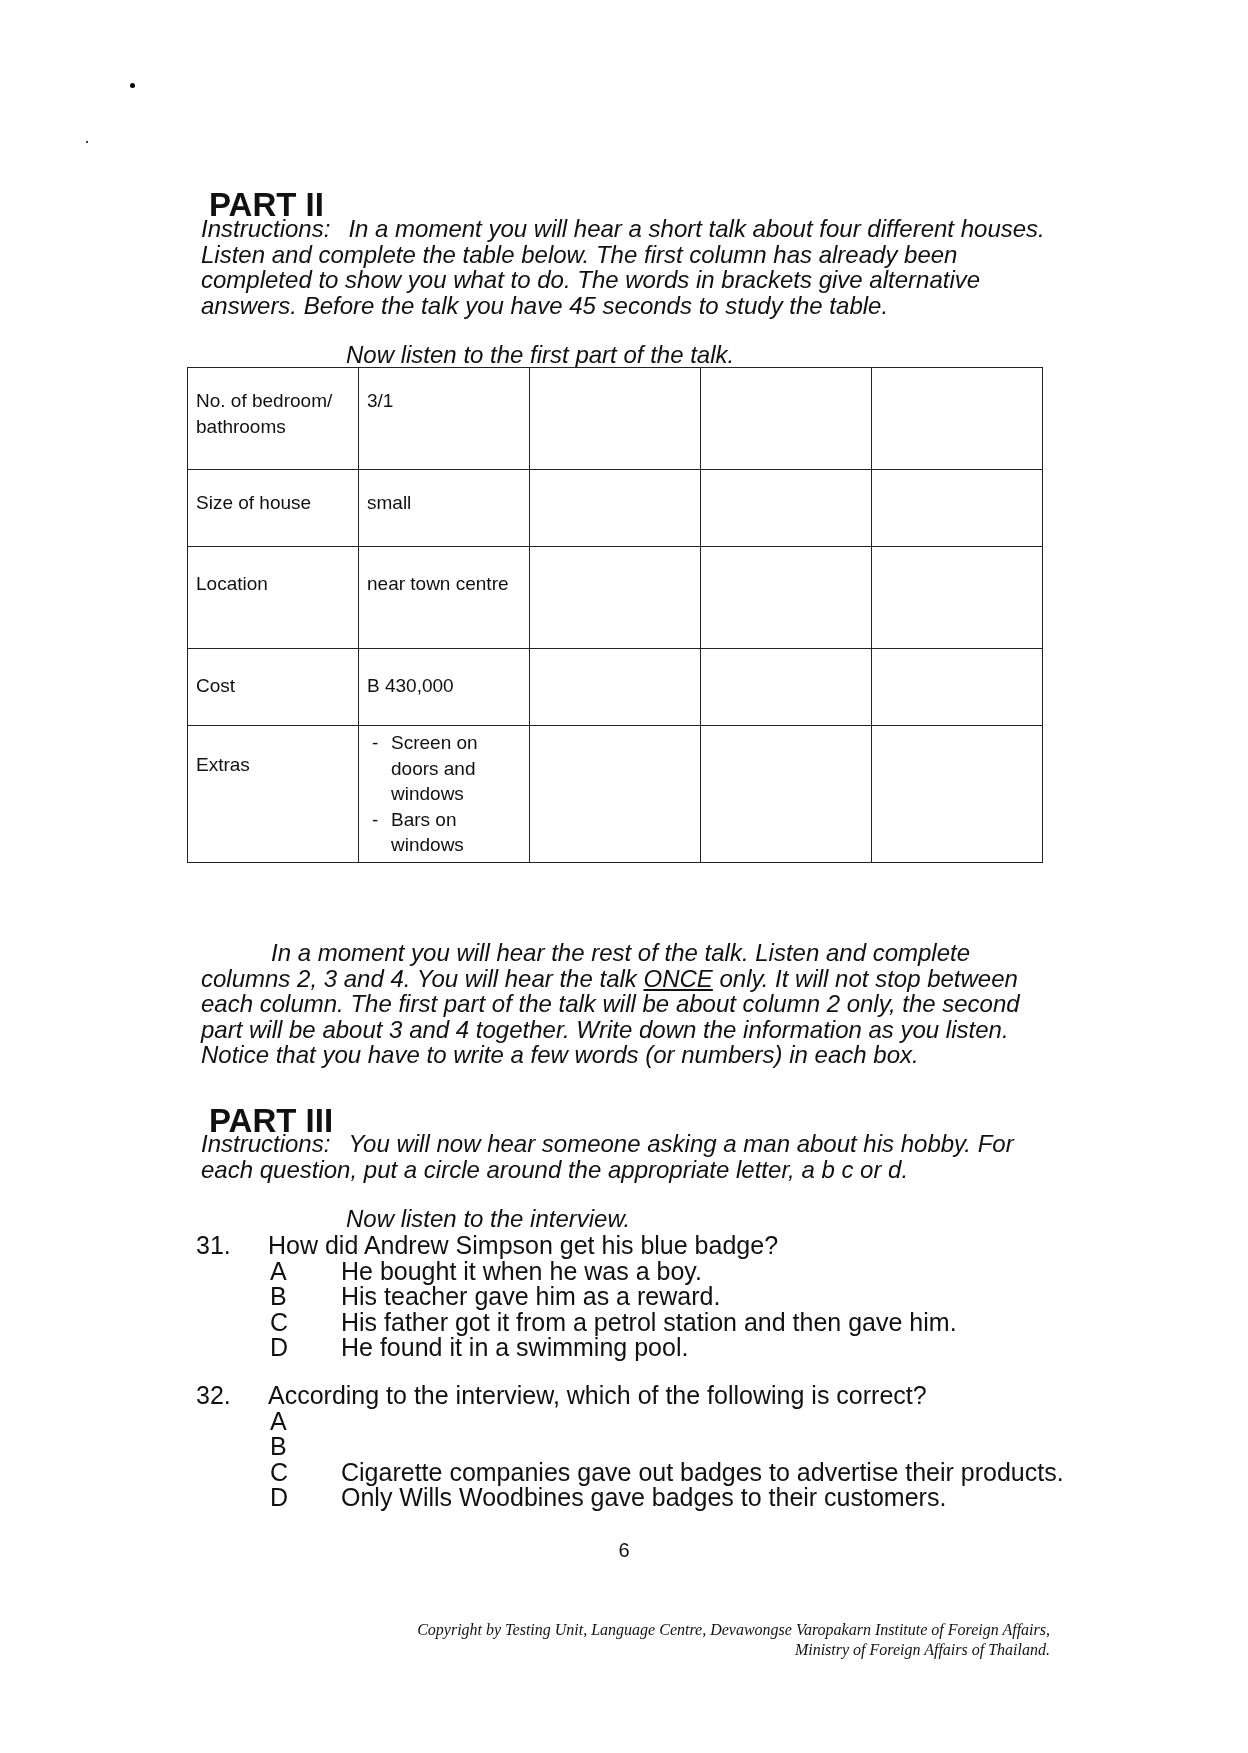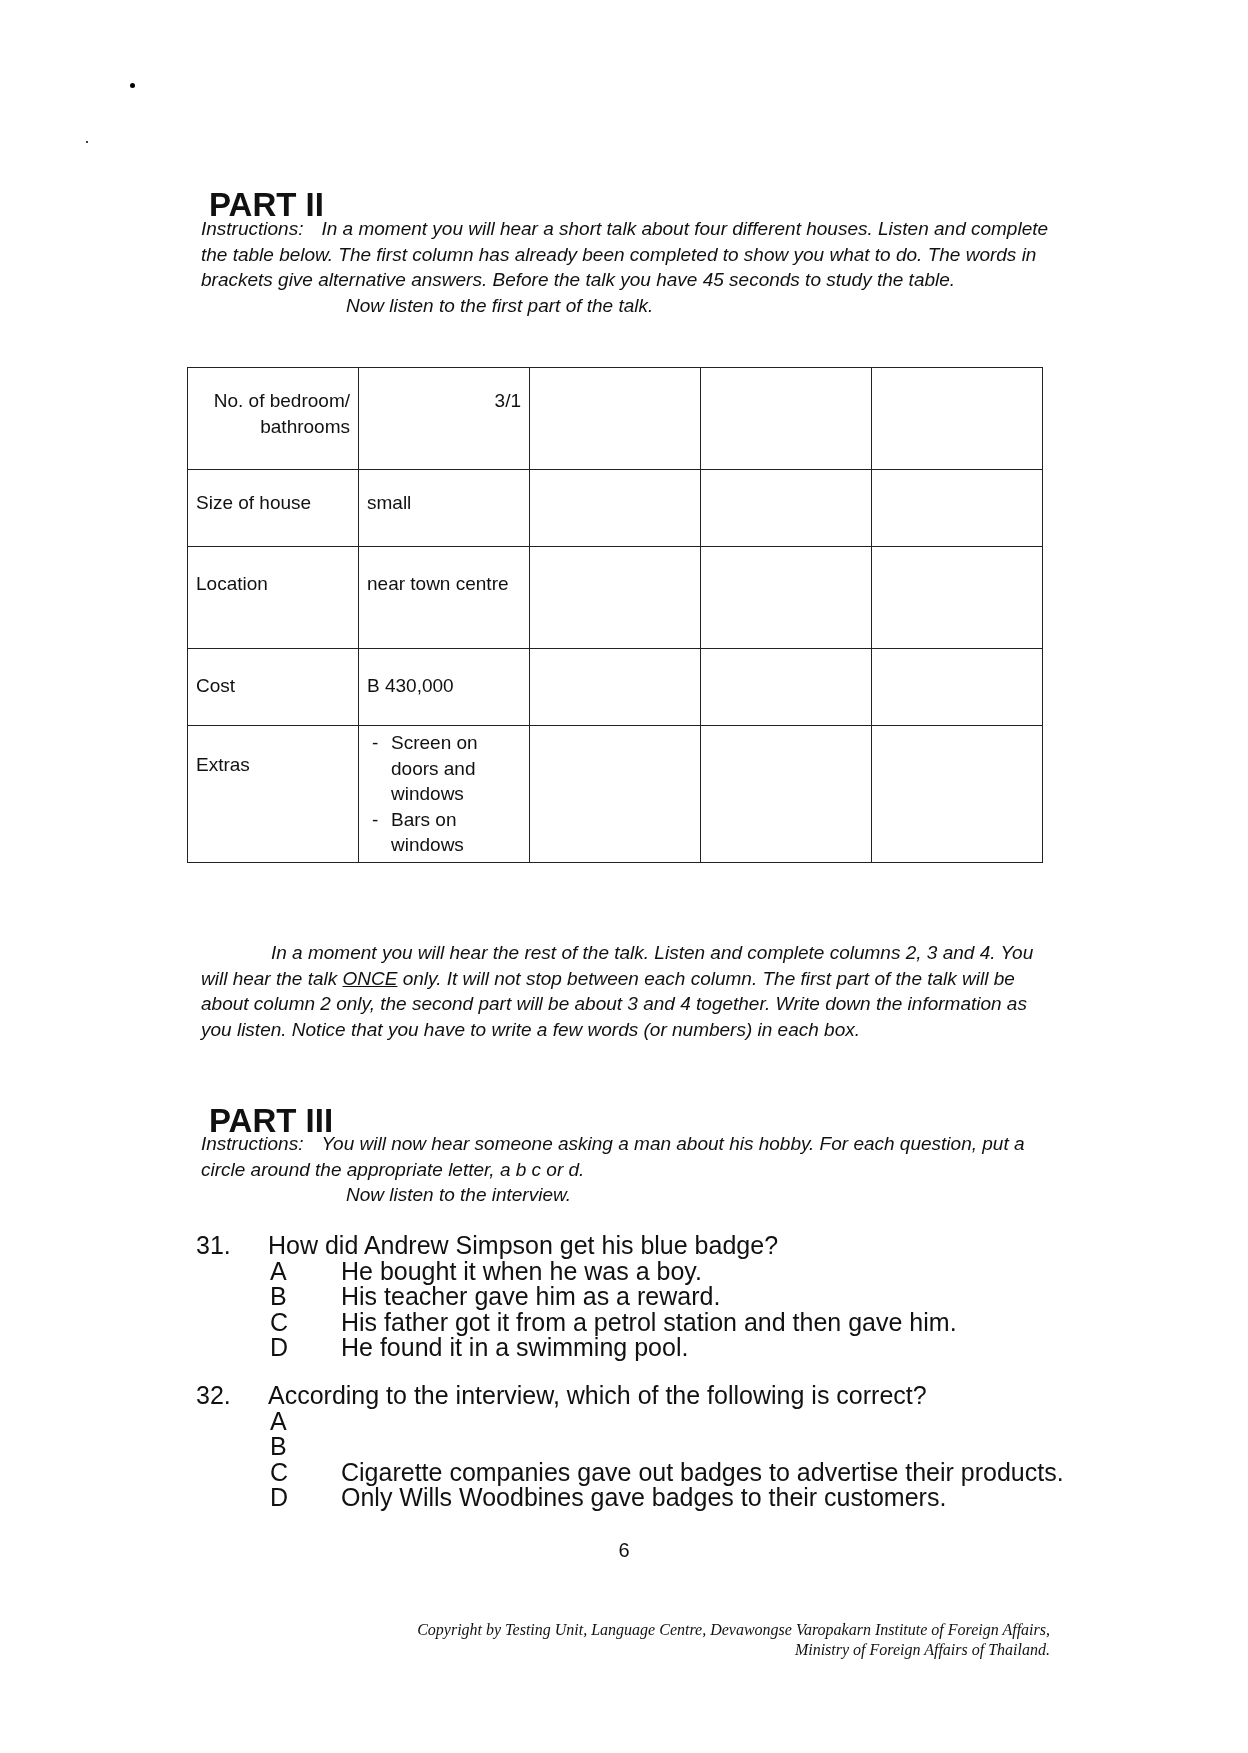--- a/index.html
+++ b/index.html
@@ -35,26 +35,26 @@
       font-weight: bold;
       letter-spacing: 0px;
       margin: 8px;
       line-height: 1;
     }
     .instr {
       position: absolute;
       left: 201px;
       width: 860px;
       font-style: italic;
-      font-size: 19px;
+      font-size: 24px;
       line-height: 25.6px;
       margin: 0;
     }
     .instr .label { margin-right: 18px; }
-    .instr .indent-line { display: block; padding-left: 145px; }
+    .instr .indent-line { display: block; padding-left: 145px; margin-top: 24px; }
     .instr .para-indent { display: inline-block; width: 70px; }
     .instr u { text-decoration: underline; }
 
     table.grid {
       position: absolute;
       left: 187px;
       top: 367px;
       border-collapse: collapse;
       width: 856px;
       font-size: 19px;
@@ -73,21 +73,21 @@
     col.c1 { width: 171px; }
     col.c2 { width: 171px; }
     col.c3 { width: 171px; }
     col.c4 { width: 171px; }
     tr.r-head { height: 52px; }
     tr.r-bed { height: 102px; }
     tr.r-size { height: 77px; }
     tr.r-loc { height: 102px; }
     tr.r-cost { height: 77px; }
     tr.r-extra { height: 128px; }
-    tr.r-bed td { padding-top: 20px; text-align: right; }
+    tr.r-bed td { padding-top: 20px; }
     tr.r-size td { padding-top: 20px; }
     tr.r-loc td { padding-top: 24px; }
     tr.r-cost td { padding-top: 24px; }
     tr.r-extra td.lbl { padding-top: 26px; }
     tr.r-extra td.ex-extras { padding-top: 0px; }
     ul.extras {
       list-style: none;
       margin: 4px;
       padding: 0;
     }

